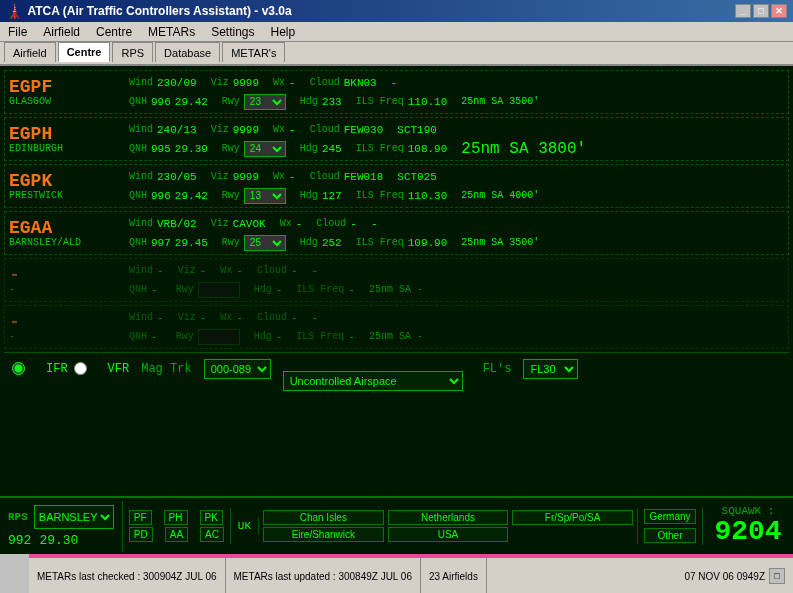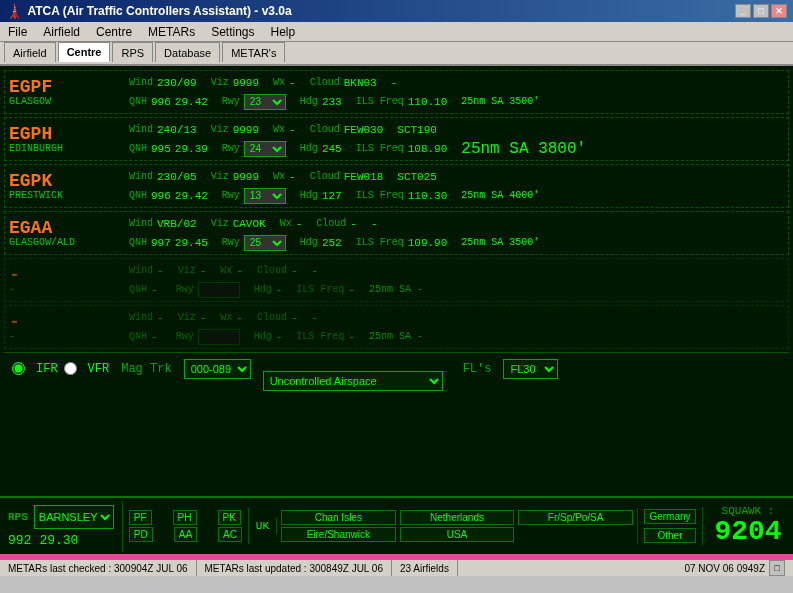--- a/index.html
+++ b/index.html
@@ -143,21 +143,21 @@
       padding: 4px 8px;
       display: flex;
       align-items: center;
       gap: 12px;
       height: 32px;
       color: #00ff00;
       font-family: 'Courier New', monospace;
       font-size: 12px;
     }
     .radio-group { display: flex; align-items: center; gap: 6px; }
-    .radio-item { display: flex; align-items: flex-start; gap: 11px; cursor: pointer; }
+    .radio-item { display: flex; align-items: flex-start; gap: 21px; cursor: pointer; }
     input[type=radio] { accent-color: #00ff00; cursor: pointer; }
 
     .ifr-select {
       background: #002200;
       color: #00ff00;
       border: 1px solid #00aa00;
       font-size: 11px;
       padding: 1px 2px;
       height: 20px;
     }
@@ -197,21 +197,21 @@
     }
 
     .rps-mid {
       display: flex;
       flex-direction: column;
       padding: 2px 6px;
       border-right: 1px solid #005500;
       gap: 2px;
       min-width: 75px;
     }
-    .rps-mid-row { display: flex; gap: 21px; }
+    .rps-mid-row { display: flex; gap: 12px; }
     .rps-btn {
       background: #002200;
       color: #00ff00;
       border: 1px solid #007700;
       font-size: 10px;
       padding: 1px 4px;
       cursor: pointer;
       min-width: 22px;
       text-align: center;
     }
@@ -249,26 +249,27 @@
       flex-direction: column;
       align-items: center;
       min-width: 90px;
     }
     .squawk-label { color: #00aa00; font-size: 11px; }
     .squawk-val { color: #00ff00; font-size: 28px; font-weight: bold; line-height: 1.1; }
 
     
     .status-bar {
       background: #d4d0c8;
-      border-top: 6px solid #ec4899;
-      display: flex;
-      height: 22px;
+      border-top: 4px solid #ec4899;
+      display: flex;
+      height: 40px;
       align-items: center;
       font-size: 10px;
       color: black;
+      margin-left: 29px;
     }
     .status-item {
       padding: 2px 8px;
       border-right: 1px solid #888;
       height: 100%;
       display: flex; align-items: center;
     }
     .status-item:last-child { border-right: none; }
     .status-icon {
       width: 16px; height: 16px;
@@ -442,21 +443,21 @@
           <span class="label">ILS Freq</span>
           <span class="value">110.30</span>
           <span class="col-spacer"></span>
           <span class="value" style="font-size:10px;">25nm SA 4000'</span>
         </div>
       </div>
     </div>
       <div class="metar-row">
       <div class="metar-left">
         <span class="metar-icao">EGAA</span>
-        <span class="metar-name">GLASGOW/ALD</span>
+        <span class="metar-name">BARNSLEY/ALD</span>
       </div>
       <div class="metar-right">
         <div class="metar-line">
           <span class="label">Wind</span>
           <span class="value">VRB/02</span>
           <span class="col-spacer"></span>
           <span class="label">Viz</span>
           <span class="value">CAVOK</span>
           <span class="col-spacer"></span>
           <span class="label">Wx</span>

